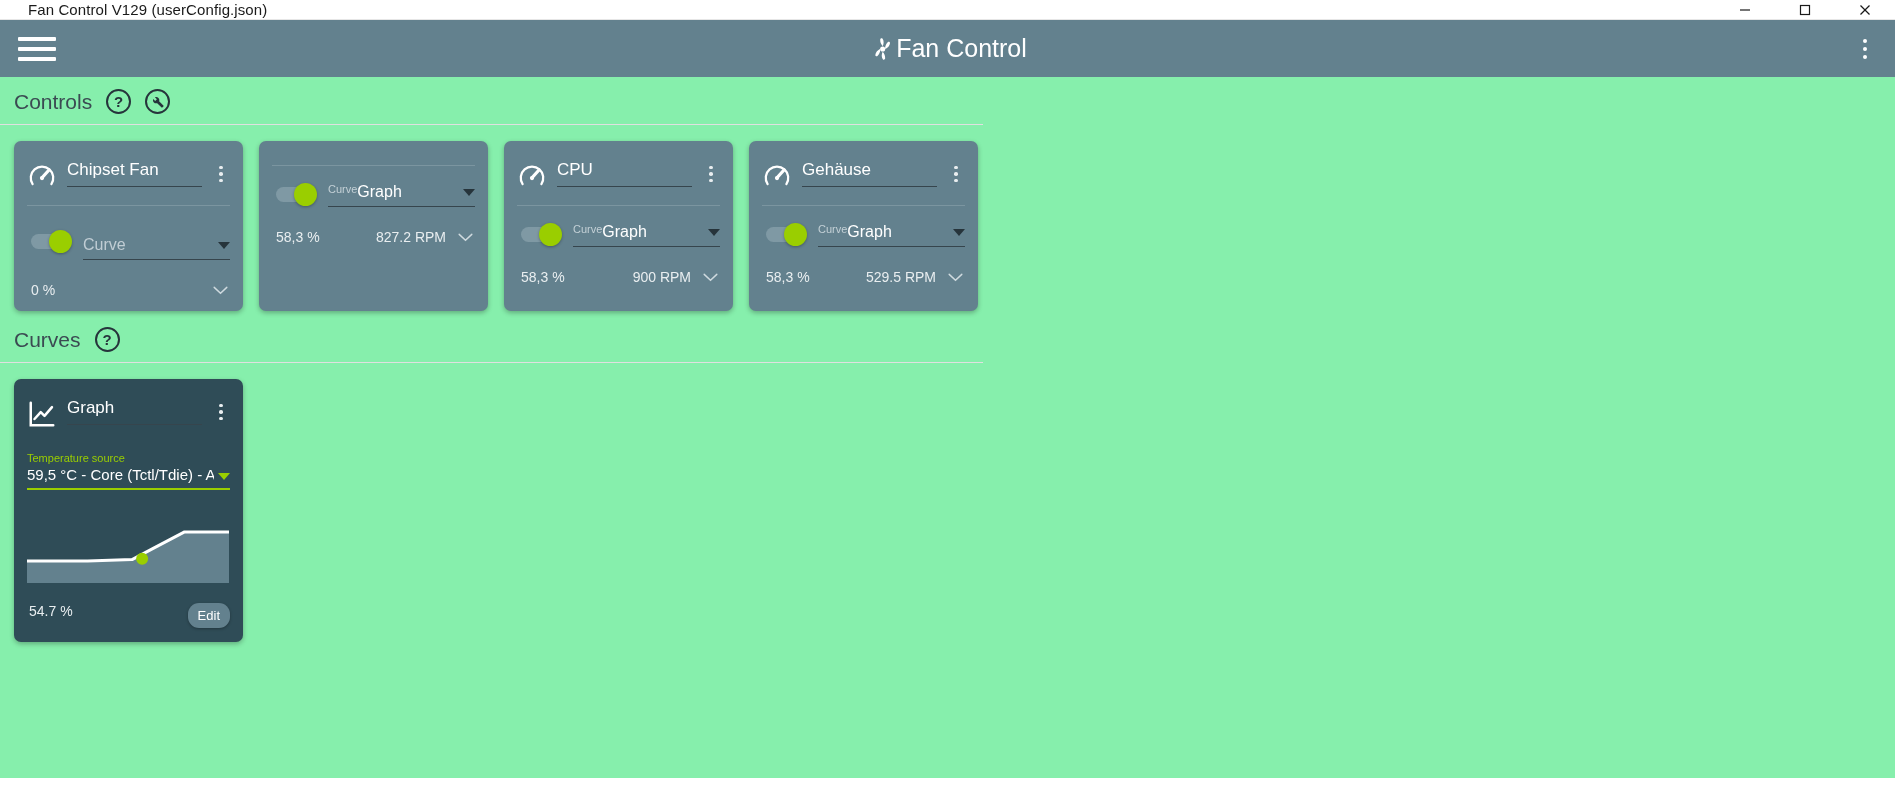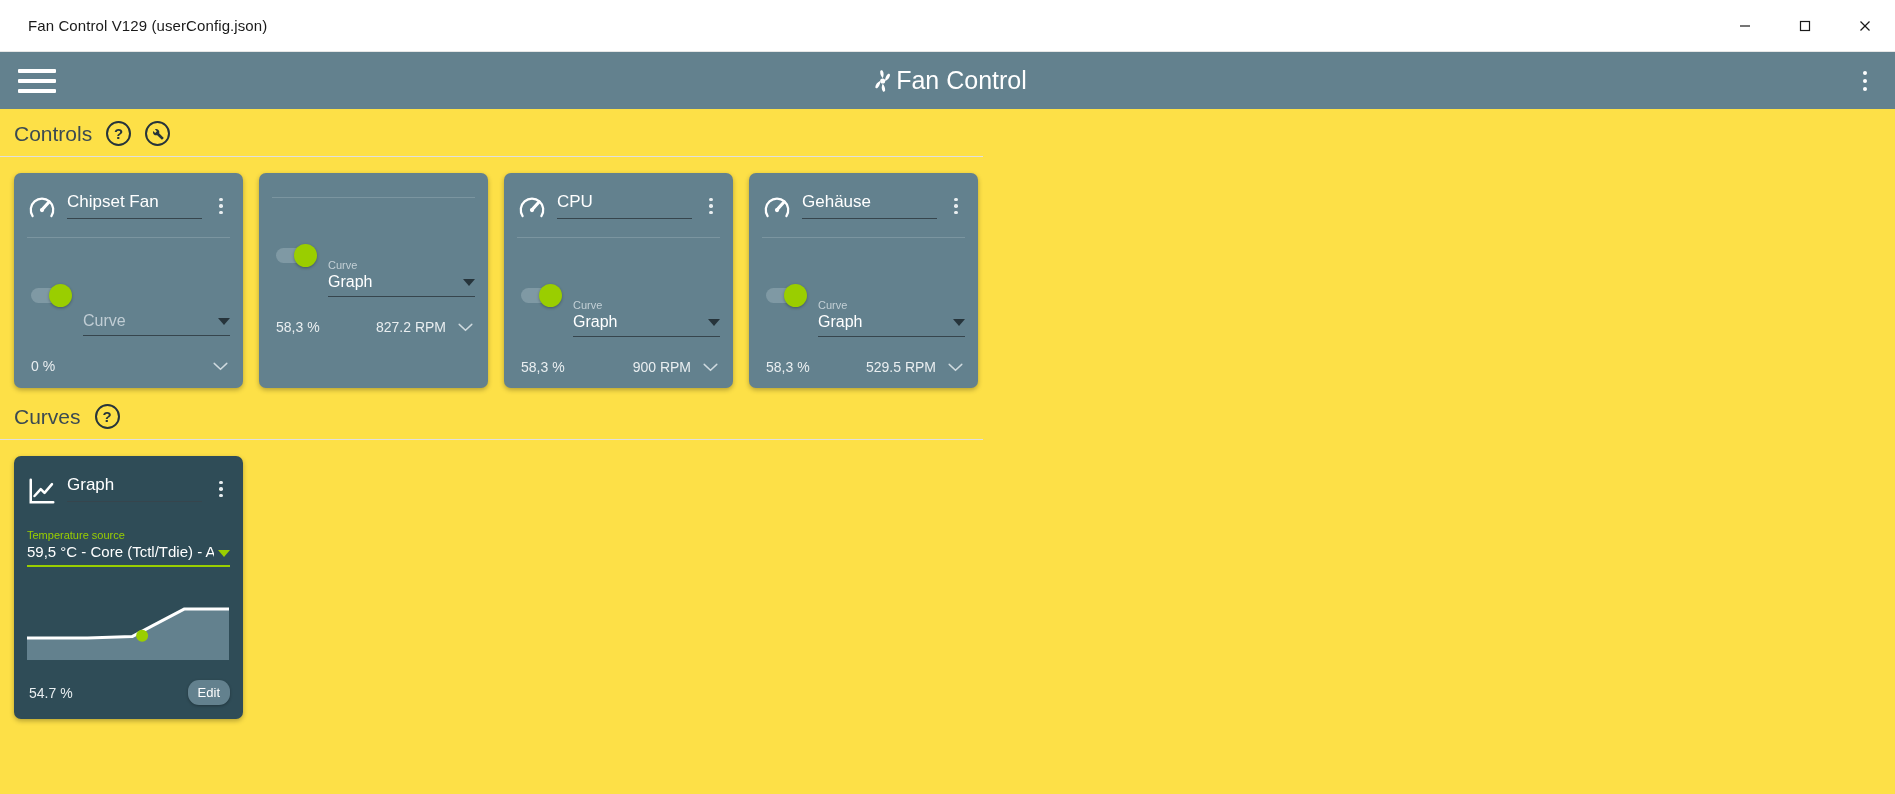--- a/index.html
+++ b/index.html
@@ -5,21 +5,21 @@
   * { box-sizing: border-box; margin: 0; padding: 0; }
   html, body {
     width: 1895px; height: 794px;
     font-family: "Liberation Sans", sans-serif;
     background: #ffffff;
     overflow: hidden;
   }
 
   
   .titlebar {
-    height: 52px;
+    height: 20px;
     background: #ffffff;
     display: flex;
     align-items: center;
     border-bottom: 1px solid #e6e6e6;
     position: relative;
   }
   .titlebar-text {
     margin-left: 28px;
     font-size: 15px;
     color: #1a1a1a;
@@ -64,21 +64,21 @@
   .kebab-header {
     margin-left: auto; margin-right: 16px;
     width: 28px; height: 34px;
     display: flex; flex-direction: column; align-items: center; justify-content: center;
     gap: 4px; cursor: pointer;
   }
   .kebab-header i { width: 4px; height: 4px; border-radius: 50%; background: #ffffff; display: block; }
 
   
   .page {
-    background: #fde047;
+    background: #86efac;
     height: calc(794px - 36px - 57px);
     position: relative;
     overflow: hidden;
   }
   .section-head {
     display: flex; align-items: center; gap: 14px;
     padding: 12px 0 10px 14px;
   }
   .section-title {
     font-size: 21px; color: #3b4a52; font-weight: 400;
@@ -139,21 +139,21 @@
     position: absolute; top: -4px; left: 18px;
     width: 23px; height: 23px; border-radius: 50%;
     background: #9ace00;
     box-shadow: 0 1px 3px rgba(0,0,0,.3);
   }
   .select {
     flex: 1; border-bottom: 1px solid #36454d;
     display: flex; align-items: flex-end; position: relative;
     padding-bottom: 4px; cursor: pointer;
   }
-  .select .col { display: flex; flex-direction: column; flex: 1; margin-top: 44px; }
+  .select .col { display: flex; flex-direction: row; flex: 1; }
   .select .lbl { font-size: 11px; color: #c3d0d6; line-height: 14px; }
   .select .val { font-size: 16px; color: #ffffff; line-height: 20px; }
   .select .ph { font-size: 16px; color: #c0cdd4; line-height: 20px; padding-top: 13px;}
   .caret-down {
     width: 0; height: 0;
     border-left: 6px solid transparent;
     border-right: 6px solid transparent;
     border-top: 7px solid #26343b;
     margin-bottom: 6px; margin-left: 6px;
   }
@@ -198,21 +198,21 @@
     border-right: 6px solid transparent;
     border-top: 7px solid #9ace00;
     margin-bottom: 5px; margin-left: 4px; flex: 0 0 auto;
   }
   .graph-box {
     margin-top: 22px; height: 71px; width: 202px;
     background: transparent; position: relative;
   }
   .graph-box svg { display: block; }
   .curve-foot {
-    display: flex; align-items: center;
+    display: flex; align-items: flex-start;
     padding: 20px 0 14px 2px;
     font-size: 14px; color: #e9eef0;
   }
   .edit-btn {
     margin-left: auto;
     background: #63818e;
     color: #ffffff;
     border: none;
     border-radius: 11px;
     font-size: 13px;

